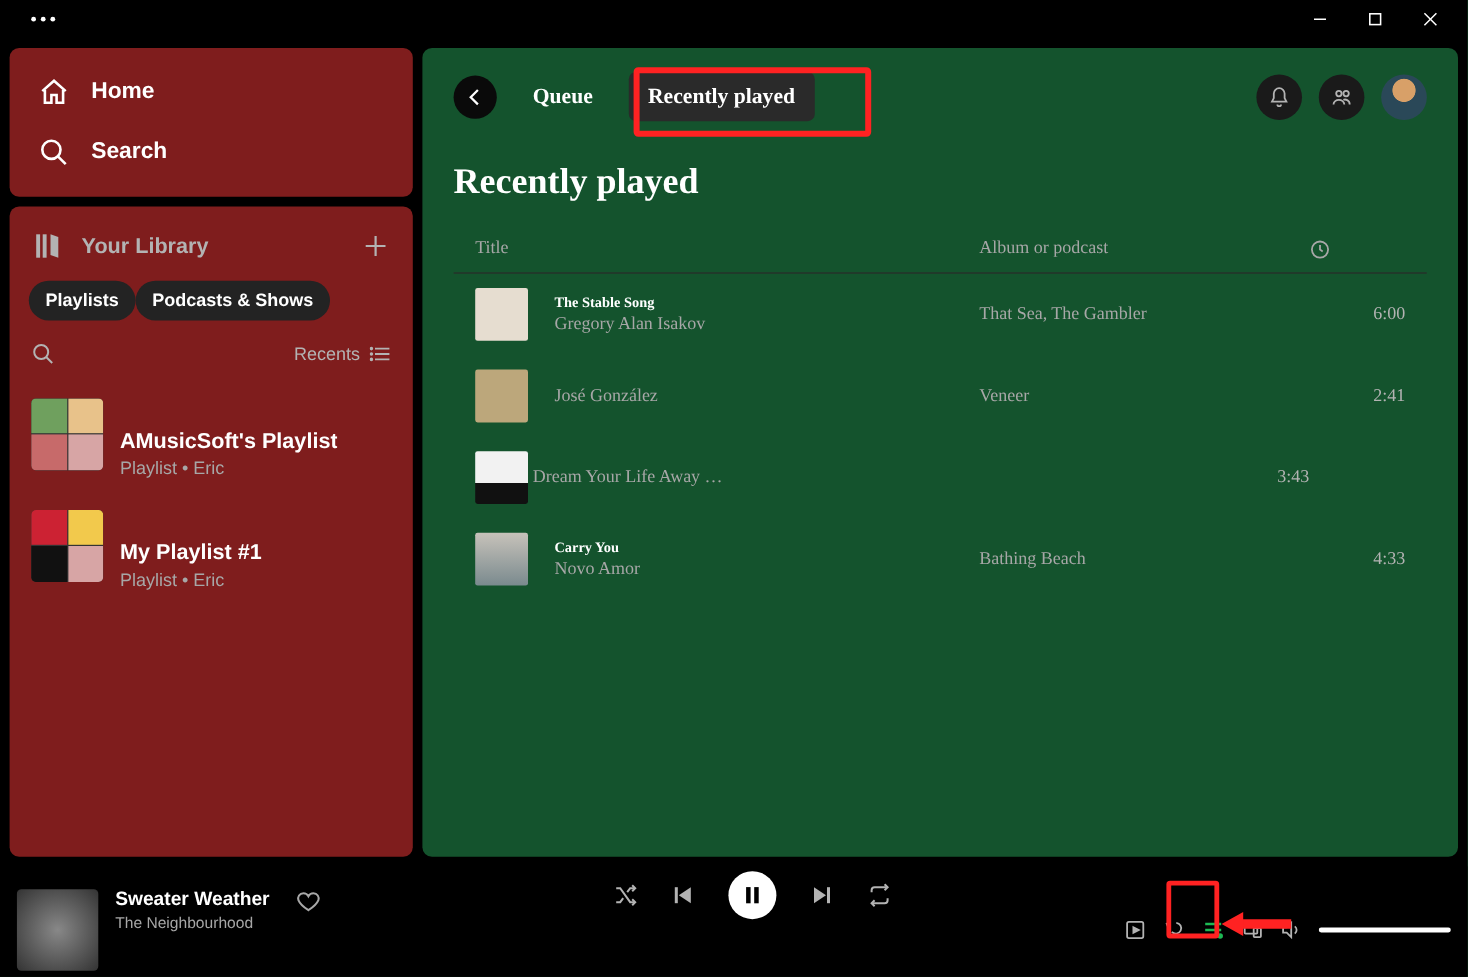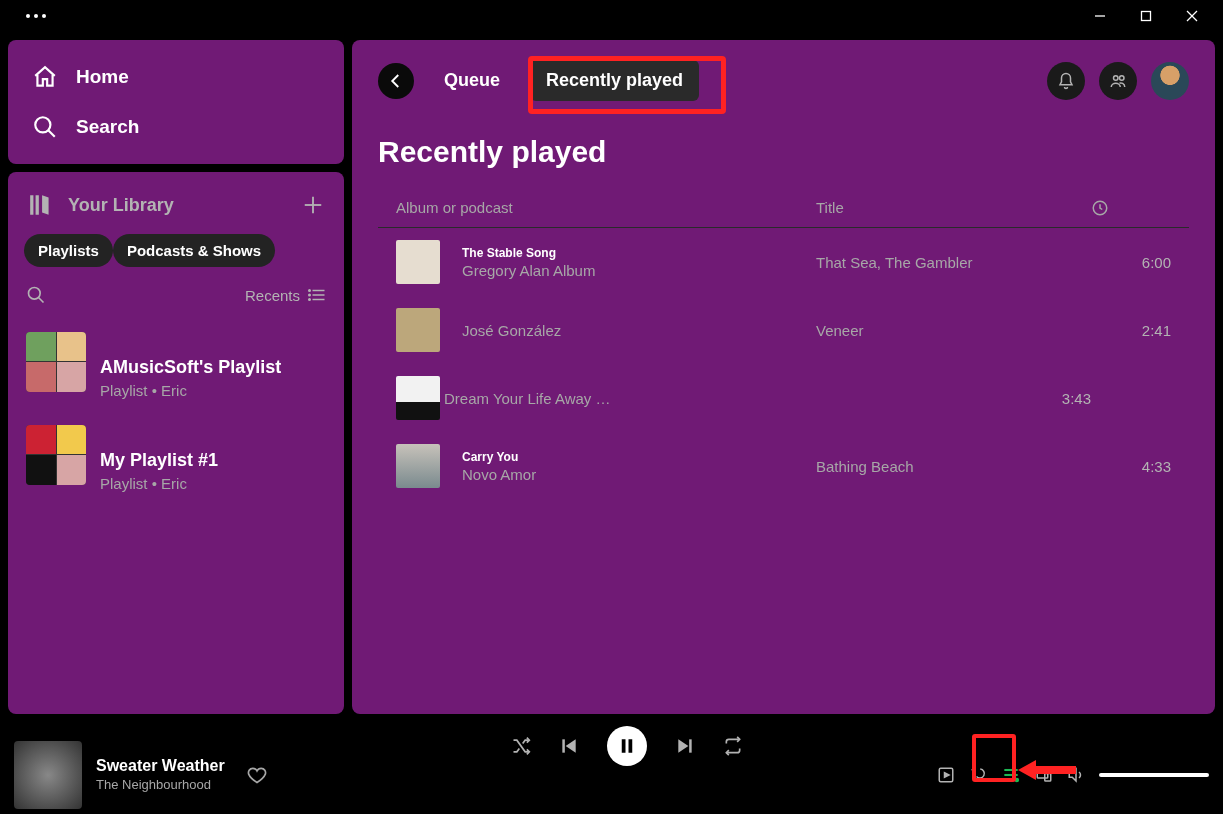--- a/index.html
+++ b/index.html
@@ -13,21 +13,21 @@
 }
 
 .titlebar { height: 32px; display: flex; justify-content: space-between; align-items: center; padding: 0 8px; }
 .titlebar-left { display: flex; gap: 4px; padding-left: 18px; }
 .titlebar-left .dot { width: 4px; height: 4px; background: #fff; border-radius: 50%; }
 .titlebar-right { display: flex; }
 .titlebar-right .win-btn { width: 46px; height: 32px; display: flex; align-items: center; justify-content: center; color: #fff; }
 
 .app { display: flex; gap: 8px; padding: 8px; height: 690px; }
 .col-left { width: 336px; display: flex; flex-direction: column; gap: 8px; }
-.panel { background: #701a75; border-radius: 8px; }
+.panel { background: #7f1d1d; border-radius: 8px; }
 .nav-panel { padding: 12px 10px; }
 .nav-item { display: flex; align-items: center; gap: 18px; padding: 12px 14px; color: #fff; font-size: 19px; font-weight: 700; cursor: pointer; }
 .library-panel { flex: 1; padding: 10px 12px; display: flex; flex-direction: column; }
 .library-header { display: flex; align-items: center; justify-content: space-between; padding: 10px 8px; }
 .library-title { display: flex; align-items: center; gap: 14px; font-size: 18px; font-weight: 700; color: #b3b3b3; }
 .chips { display: flex; padding: 6px 4px 14px 4px; }
 .chip { background: #232323; border-radius: 18px; padding: 8px 14px; font-size: 15px; font-weight: 600; }
 .lib-tools { display: flex; justify-content: space-between; padding: 4px 6px 10px 6px; color: #b3b3b3; }
 .recents-group { display: flex; align-items: center; gap: 8px; font-size: 15px; }
 .lib-list { display: flex; flex-direction: column; }
@@ -35,21 +35,21 @@
 .lib-art { width: 60px; height: 60px; border-radius: 4px; background: #333; flex-shrink: 0; }
 .lib-art.grid { display: grid; grid-template-columns: 1fr 1fr; grid-template-rows: 1fr 1fr; gap: 1px; overflow: hidden; }
 .lib-art.grid span { background: #555; }
 .lib-art.grid span:nth-child(1){background:#6fa05e;} .lib-art.grid span:nth-child(2){background:#e8c28a;} .lib-art.grid span:nth-child(3){background:#c76a6a;} .lib-art.grid span:nth-child(4){background:#d7a5a5;}
 .lib-art.grid2 span:nth-child(1){background:#c23;} .lib-art.grid2 span:nth-child(2){background:#f2c94c;} .lib-art.grid2 span:nth-child(3){background:#111;} .lib-art.grid2 span:nth-child(4){background:#d7a5a5;}
 .lib-art.pod { background: #fff; color: #000; display:flex; align-items:center; justify-content:center; font-size:11px; font-weight:700; text-align:center; line-height:1.1; padding:2px; }
 .lib-text { display: flex; flex-direction: column; gap: 4px; overflow: hidden; margin-top: 33px; }
 .lib-name { font-size: 18px; font-weight: 600; white-space: nowrap; overflow: hidden; text-overflow: ellipsis; }
 .lib-sub { font-size: 15px; color: #a7a7a7; }
 
-.main-panel { flex: 1; background: #701a75; border-radius: 8px; padding: 20px 26px; display: flex; flex-direction: column; overflow: hidden; }
+.main-panel { flex: 1; background: #14532d; border-radius: 8px; padding: 20px 26px; display: flex; flex-direction: column; overflow: hidden; font-family: Liberation Serif, serif; }
 .main-header { display: flex; align-items: center; gap: 14px; }
 .back-btn { width: 36px; height: 36px; background: #0a0a0a; border-radius: 50%; display:flex; align-items:center; justify-content:center; }
 .tab-label { font-size: 18px; font-weight: 700; padding: 10px 16px; border-radius: 6px; }
 .tab-label.active { background: #2a2a2a; }
 .highlight-box { border: 5px solid #f22; border-radius: 4px; position: absolute; }
 .header-right { margin-left: auto; display: flex; gap: 14px; align-items: center; }
 .circ-btn { width: 38px; height: 38px; background: #1a1a1a; border-radius: 50%; display:flex; align-items:center; justify-content:center; color:#b3b3b3; }
 .avatar { width: 38px; height: 38px; border-radius: 50%; background: radial-gradient(circle at 50% 35%, #d8a068 0 30%, #2a4858 32% 100%); }
 .section-title { font-size: 30px; font-weight: 800; margin-top: 34px; }
 .track-table { margin-top: 24px; }
@@ -58,21 +58,21 @@
 .track-row { display: grid; grid-template-columns: 48px 372px 1fr 80px; padding: 12px 18px; align-items: center; gap: 0; }
 .track-row .art { width: 44px; height: 44px; background: #444; border-radius: 2px; }
 .track-row .tt { display: flex; flex-direction: column; gap: 2px; padding-left: 18px; }
 .track-row .tt .t1 { font-size: 12px; font-weight: 600; }
 .track-row .tt .t2 { font-size: 15px; color: #a7a7a7; }
 .track-row .alb { font-size: 15px; color: #a7a7a7; white-space: nowrap; overflow:hidden; text-overflow: ellipsis; padding-right: 10px; }
 .track-row .dur { font-size: 15px; color: #b3b3b3; text-align: right; }
 .art.a1{background:#e6ddd0;} .art.a2{background:#bca77b;} .art.a3{background:linear-gradient(180deg,#f2f2f2 60%,#111 60%);} .art.a4{background:linear-gradient(#c7c2ba,#7a8a8e);}
 
 .player { position: absolute; bottom: 0; left: 0; right: 0; height: 92px; background: #000; display: grid; grid-template-columns: 360px 1fr 330px; align-items: center; padding: 0 14px; }
-.pl-left { display: flex; align-items: center; gap: 14px; }
+.pl-left { display: flex; gap: 14px; }
 .pl-art { width: 68px; height: 68px; background: #555; border-radius: 4px; background-image: radial-gradient(circle,#888,#333); }
 .pl-meta { display: flex; flex-direction: column; gap: 2px; }
 .pl-title { font-size: 16px; font-weight: 600; }
 .pl-artist { font-size: 13px; color: #a7a7a7; }
 .heart { color: #a7a7a7; margin-left: 8px; }
 .pl-center { display:flex; flex-direction:column; align-items:center; gap:8px; padding-top:4px;}
 .pl-controls { display: flex; align-items: center; gap: 28px; }
 .play-btn { width: 40px; height: 40px; background: #fff; color: #000; border-radius: 50%; display:flex; align-items:center; justify-content:center; }
 .ctrl-icon { color: #b3b3b3; }
 .progress { display: flex; align-items: center; gap: 10px; width: 100%; max-width: 460px; font-size: 12px; color: #737373; margin-top: 39px; }
@@ -240,33 +240,33 @@
             </span>
           </div>
         <div class="avatar"></div>
       </div>
     </div>
 
     <div class="section-title">Recently played</div>
 
     <div class="track-table">
       <div class="track-head">
+        <span>Title</span>
         <span>Album or podcast</span>
-        <span>Title</span>
         <span class="dur"><span><svg width="18" height="18" viewBox="0 0 24 24" fill="none" stroke="#a7a7a7" stroke-width="2">
                 <circle cx="12" cy="12" r="9"></circle>
                 <polyline points="12 7 12 12 15 14"></polyline>
               </svg></span></span>
       </div>
       <div id="track-body">
           <div class="track-row">
             <div class="art a1"></div>
      <div class="tt">
        <span class="t1">The Stable Song</span>
-       <span class="t2">Gregory Alan Album</span>
+       <span class="t2">Gregory Alan Isakov</span>
      </div>
      <span class="alb">That Sea, The Gambler</span>
      <span class="dur">6:00</span>
           </div>
           <div class="track-row">
             <div class="art a2"></div>
      <div class="tt">
        <span class="t2">José González</span>
      </div>
      <span class="alb">Veneer</span>

